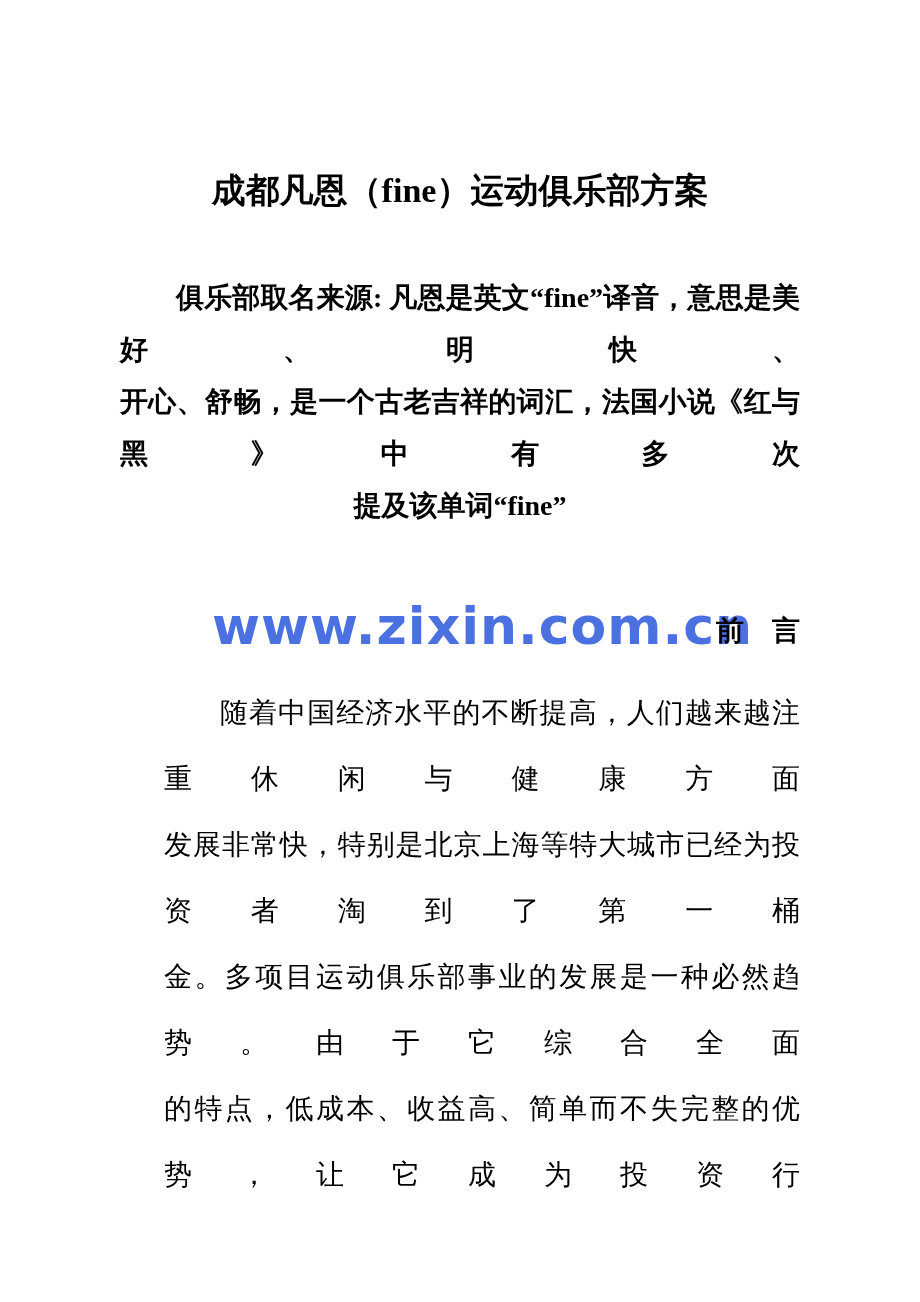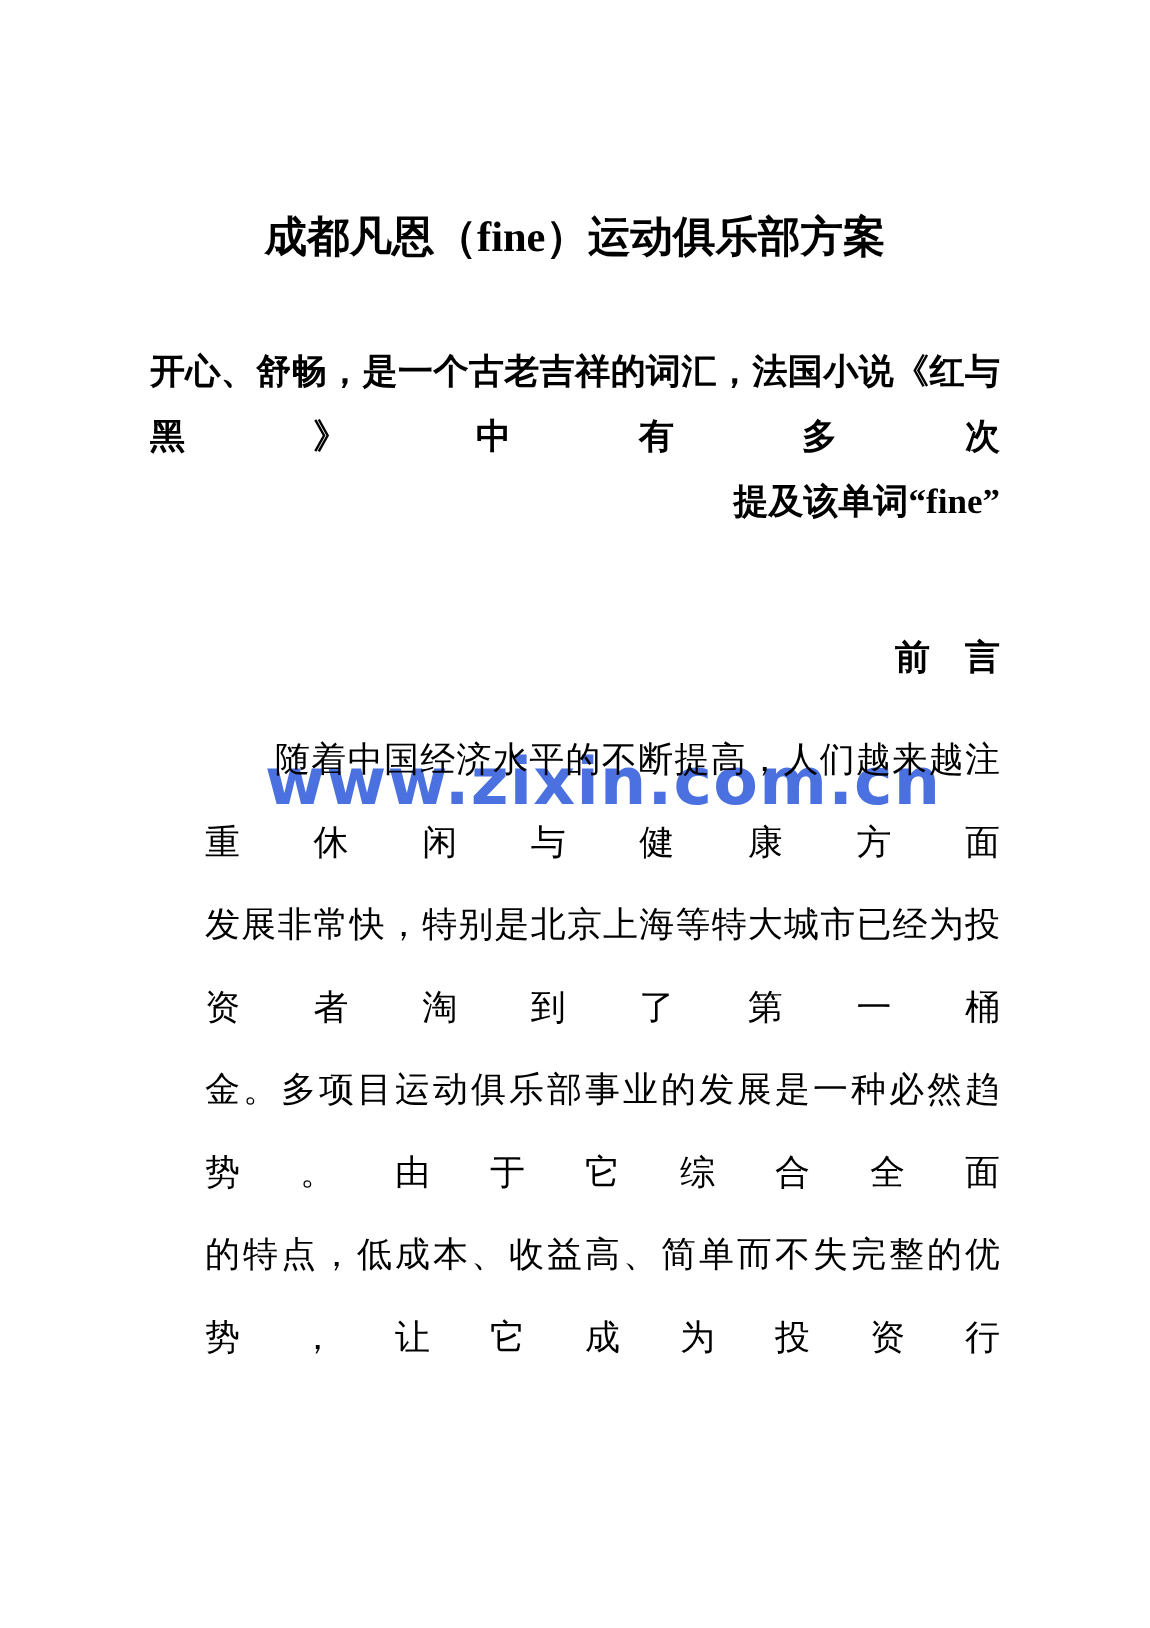--- a/index.html
+++ b/index.html
@@ -65,21 +65,21 @@
   .body-para {
     margin-top: 26px;
     font-size: 28px;
     font-weight: normal;
   }
   .body-para .line {
     line-height: 66px;
     margin-left: 44px;
   }
   .line {
-    text-align: right;
+    text-align: center;
   }
   .line.just {
     text-align: justify;
     text-align-last: justify;
   }
   .line.indent {
     text-indent: 2em;
   }
 </style>
 </head>
@@ -87,20 +87,21 @@
 
 <div class="page">
 
   <div class="watermark">www.zixin.com.cn</div>
 
   <div class="content">
 
     <h1 class="doc-title">成都凡恩（fine）运动俱乐部方案</h1>
 
     <div class="para intro-para">
+      <div class="line just indent">俱乐部取名来源: 凡恩是英文“fine”译音，意思是美好、明快、</div>
       <div class="line just">开心、舒畅，是一个古老吉祥的词汇，法国小说《红与黑》中有多次</div>
       <div class="line">提及该单词“fine”</div>
     </div>
 
     <h2 class="preface-heading">前　言</h2>
 
     <div class="para body-para">
       <div class="line just indent">随着中国经济水平的不断提高，人们越来越注重休闲与健康方面</div>
       <div class="line just">发展非常快，特别是北京上海等特大城市已经为投资者淘到了第一桶</div>
       <div class="line just">金。多项目运动俱乐部事业的发展是一种必然趋势。由于它综合全面</div>

